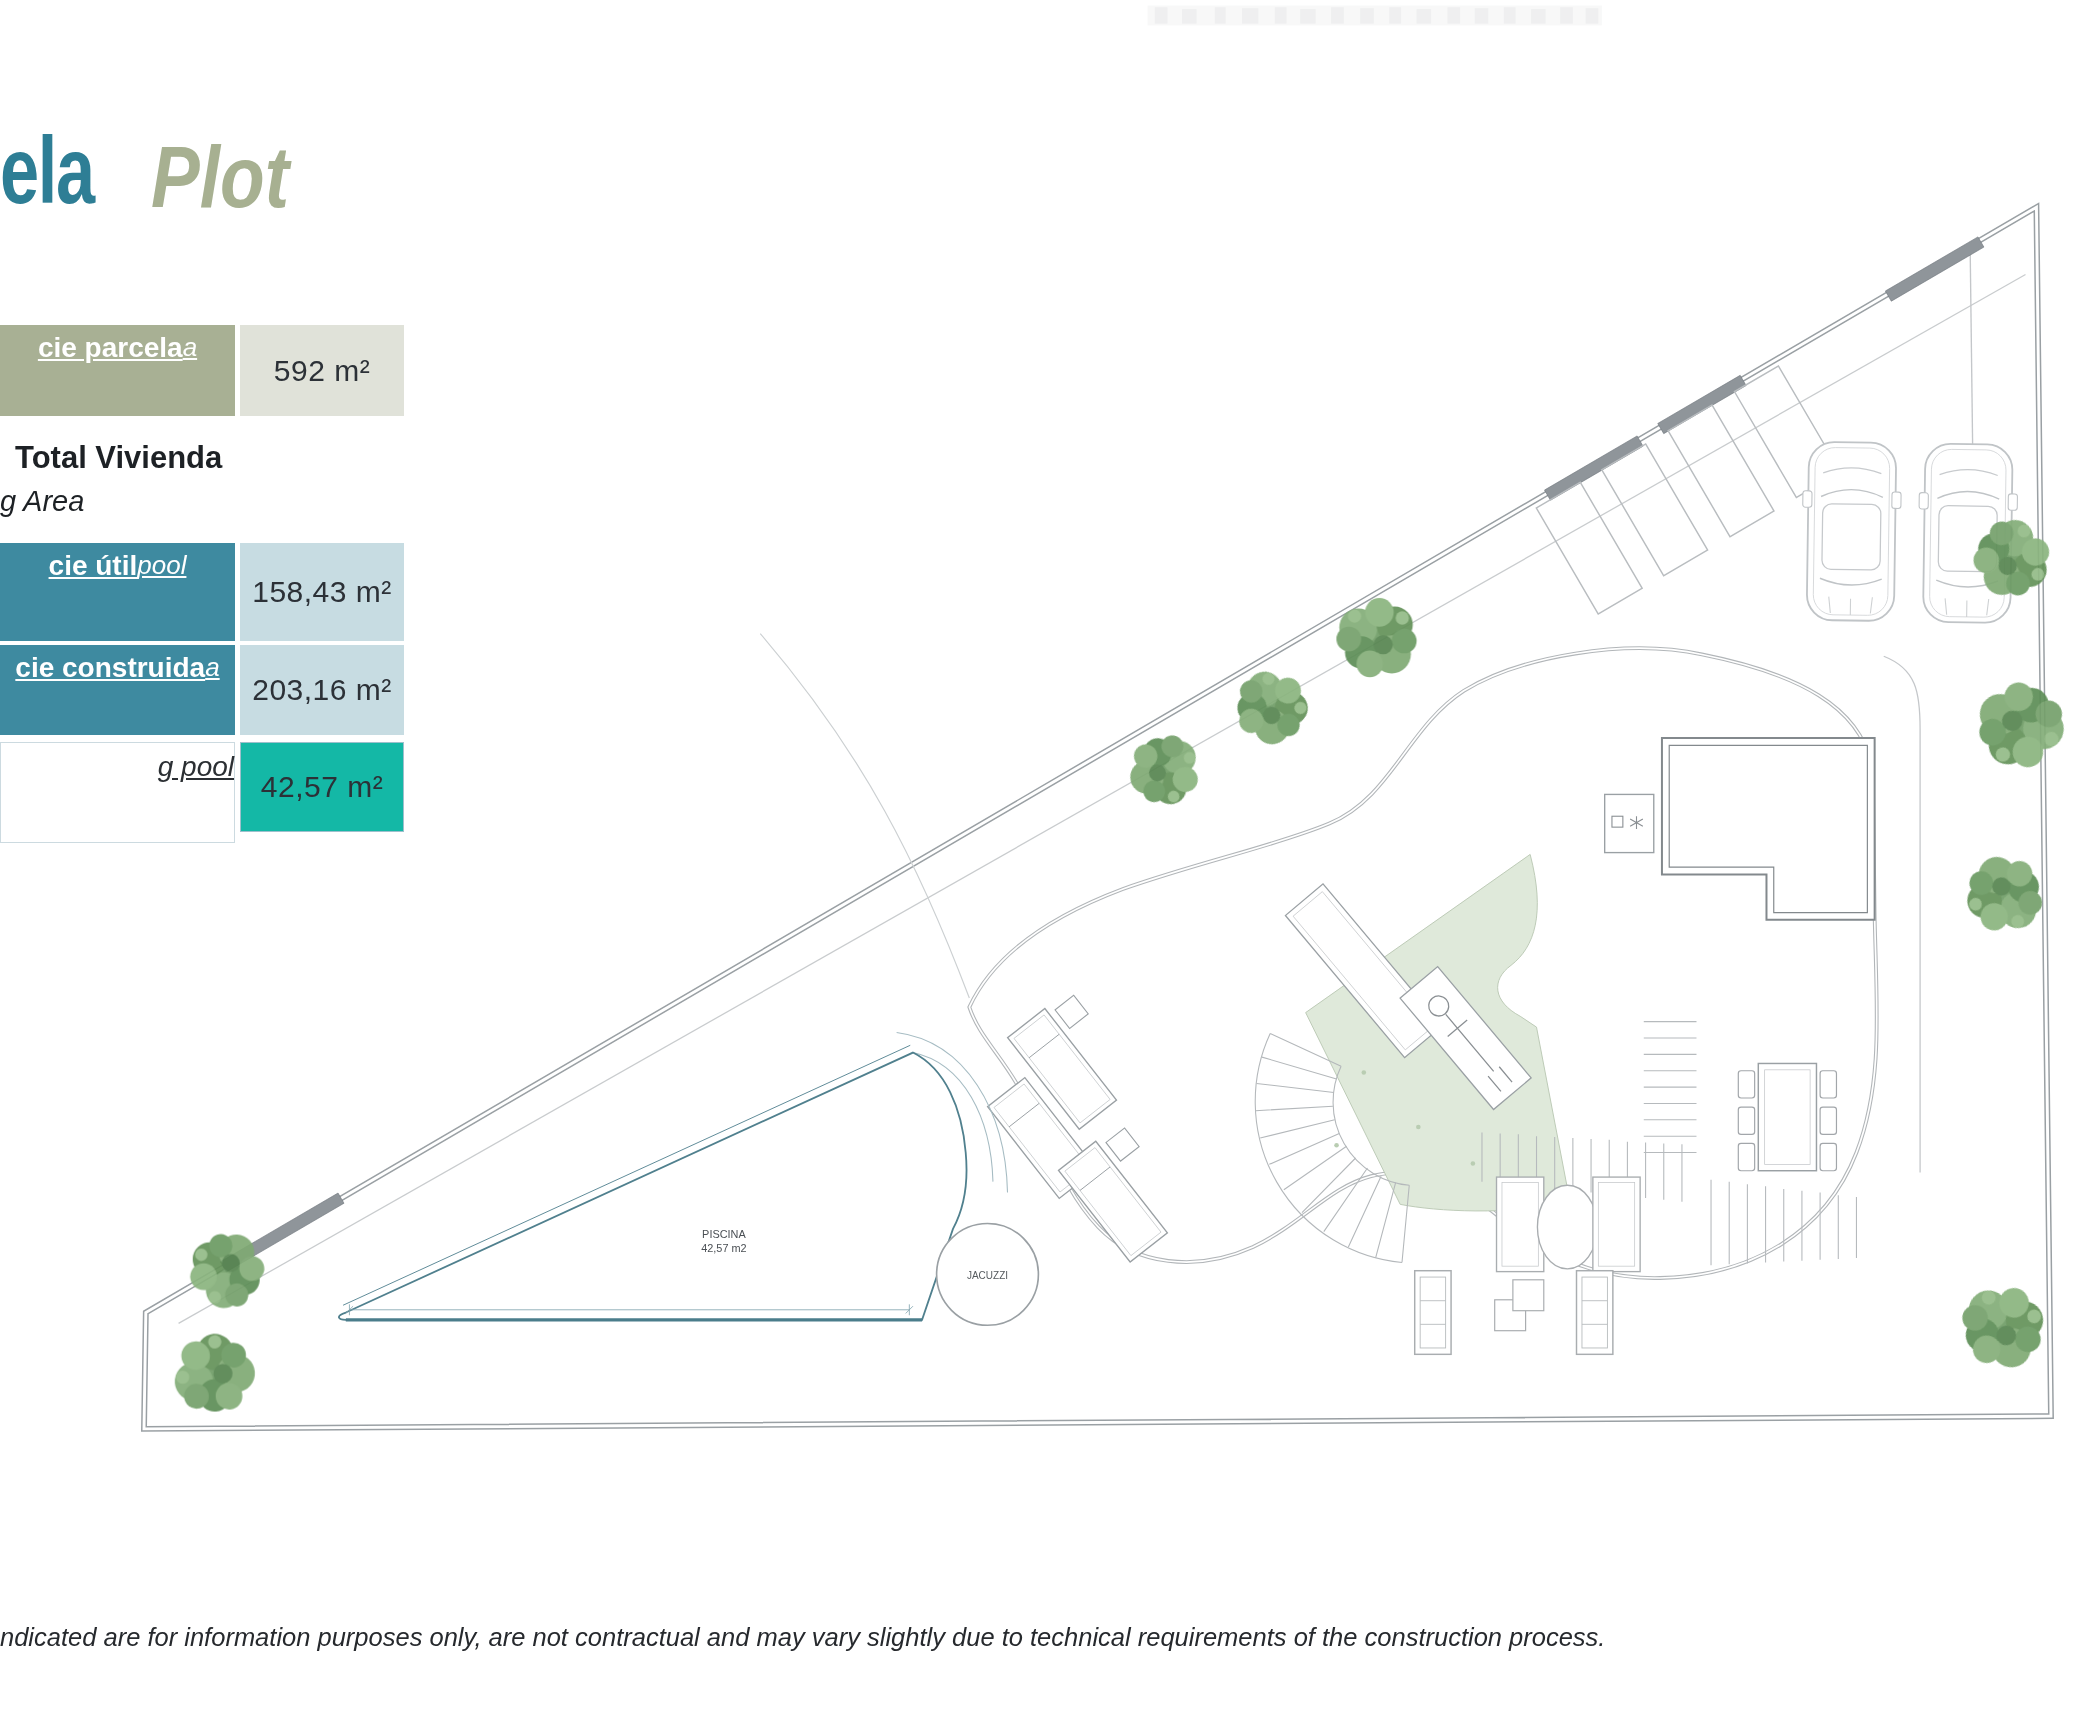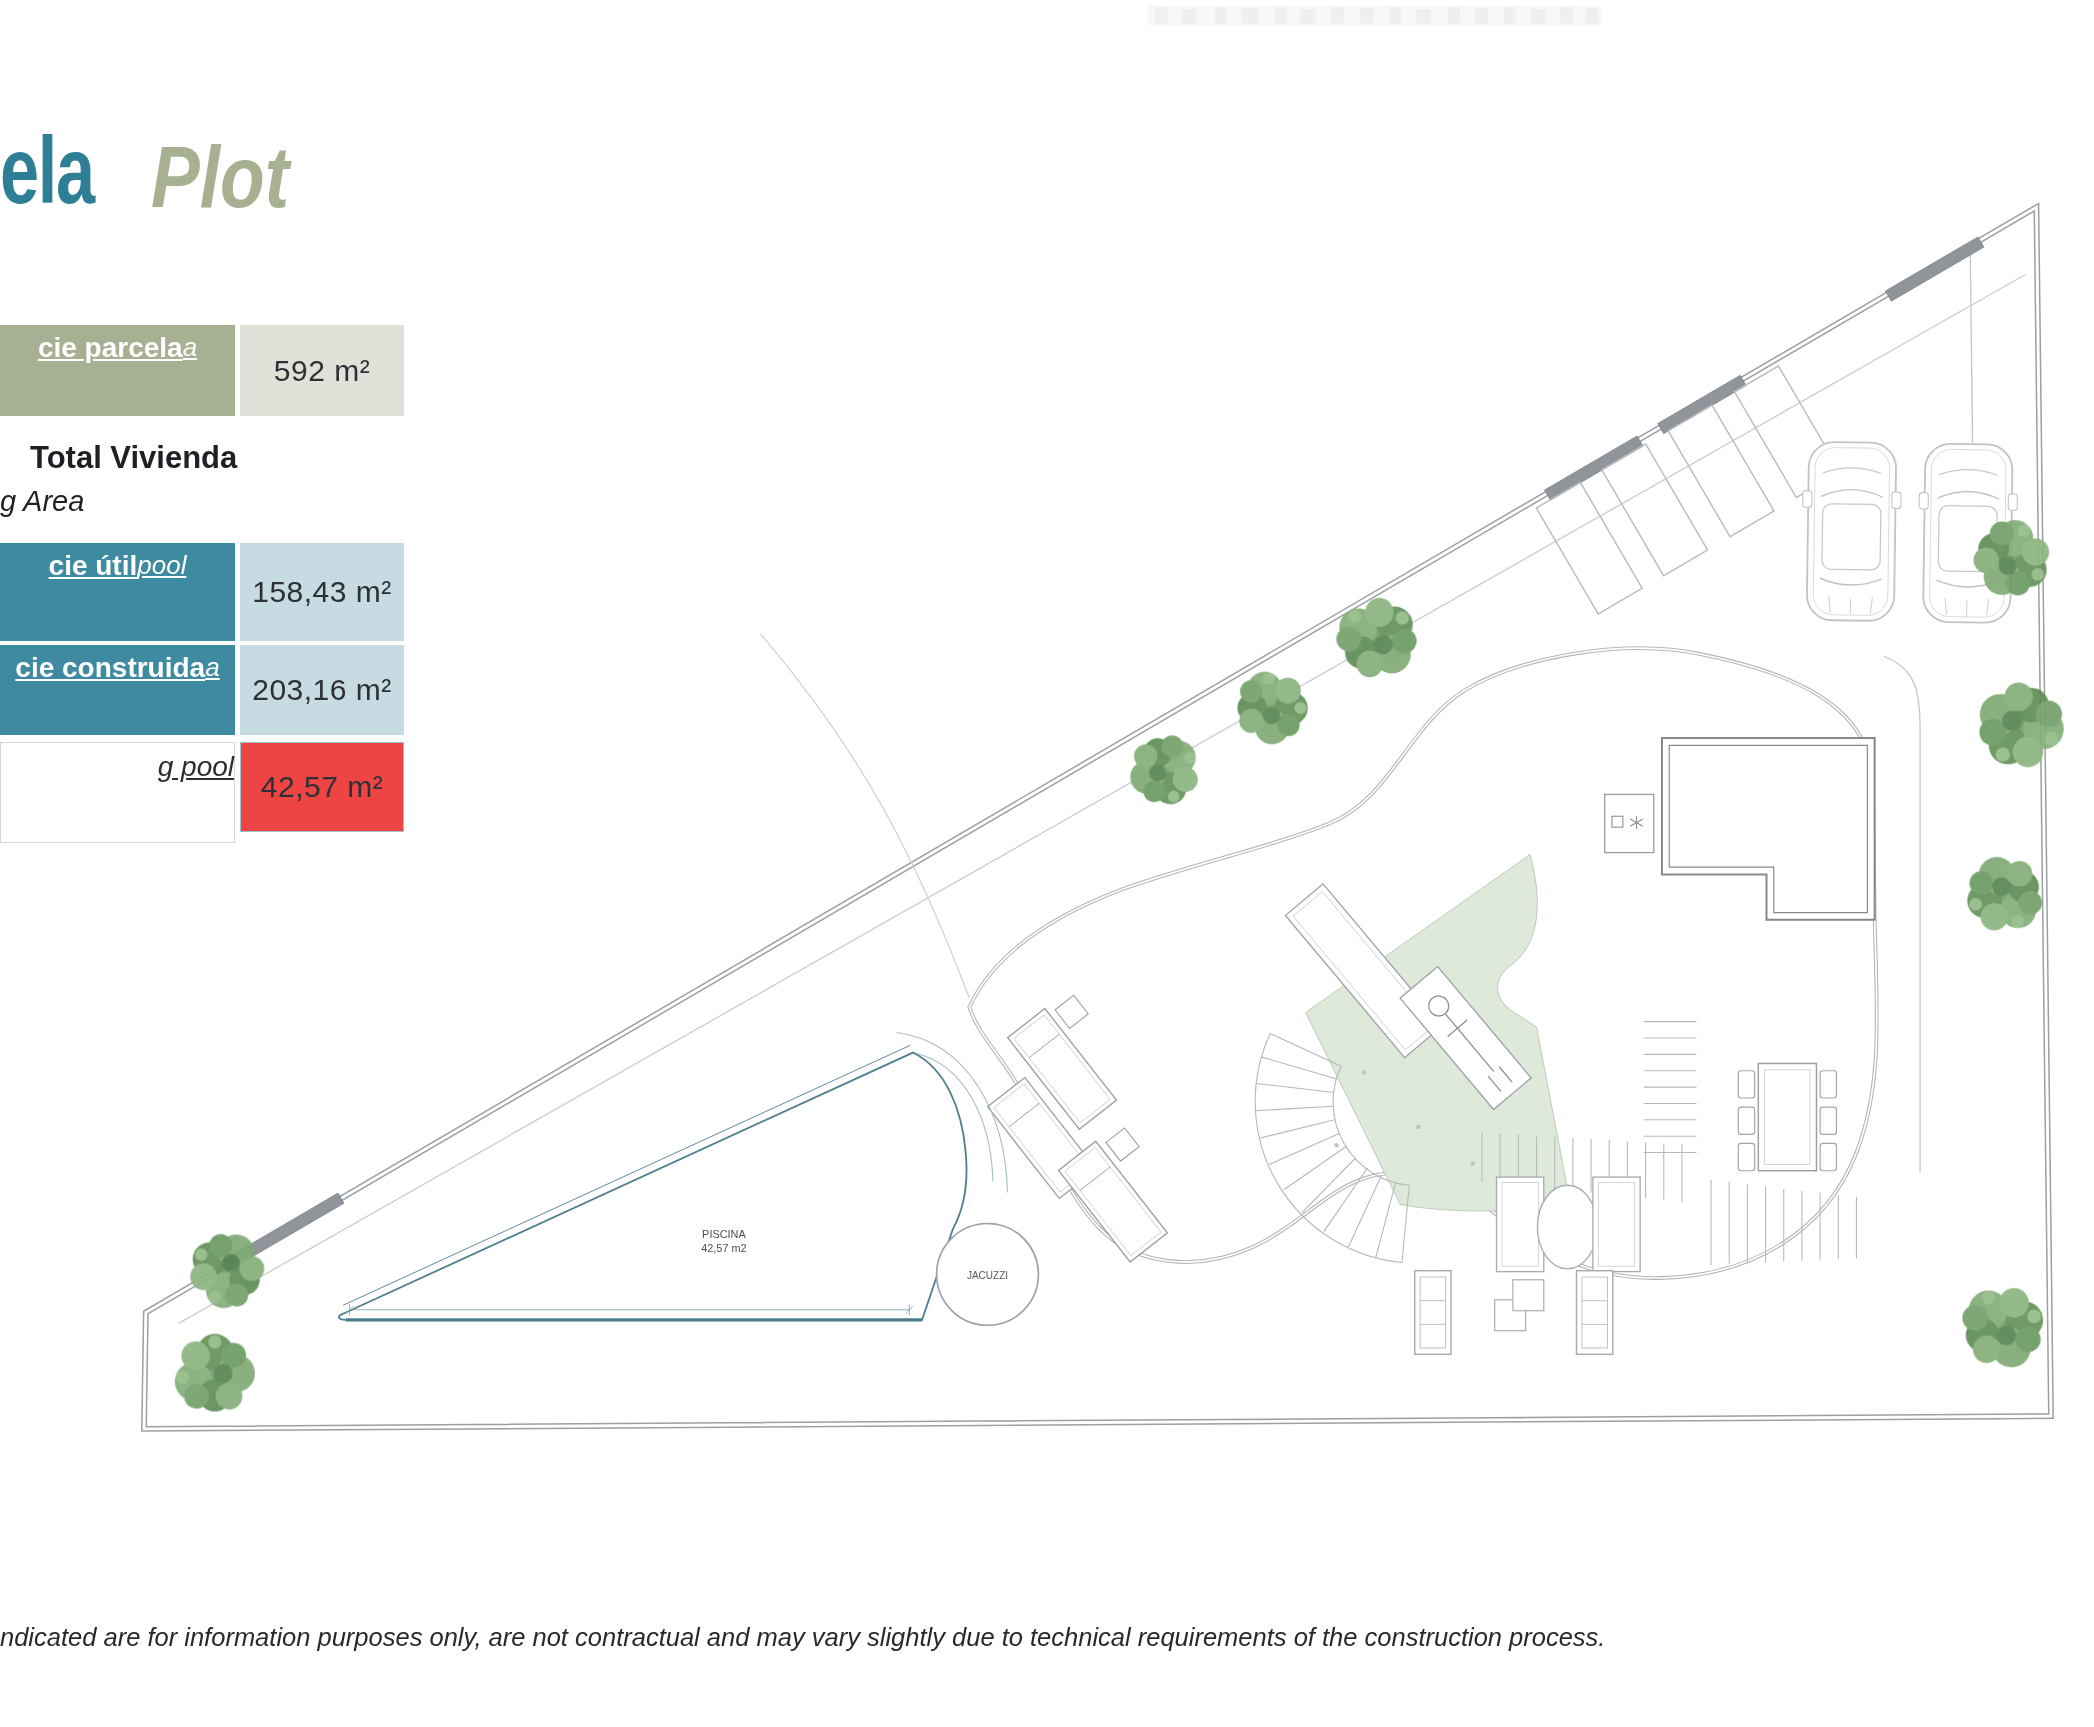--- a/index.html
+++ b/index.html
@@ -30,28 +30,28 @@
   .lbl .l2{font-style:italic;font-size:26px;line-height:1.2;}
   .val{
     left:240px;width:164px;display:flex;align-items:center;justify-content:center;
     font-size:30px;color:#2c3137;letter-spacing:0.5px;
   }
   .g-bg{background:#a8b094;}
   .g-val{background:#e0e2d9;}
   .t-bg{background:#3e8aa0;}
   .t-val{background:#c7dce2;}
   .sec{position:absolute;left:0;color:#1d2125;}
-  .sec .s1{font-weight:bold;font-size:31px;padding-left:30px;}
+  .sec .s1{font-weight:bold;font-size:31px;padding-left:15px;}
   .sec .s2{font-style:italic;font-size:29px;margin-top:9px;}
   .pool-lbl{
     border:1.8px solid #ccdae0;background:#ffffff;color:#2b2f33;
     justify-content:flex-end;padding-bottom:11px;
   }
   .pool-lbl .l2{font-style:italic;font-size:28px;color:#2b2f33;}
-  .pool-val{border:1.8px solid #9dc0cc;background:#ef4444;}
+  .pool-val{border:1.8px solid #9dc0cc;background:#14b8a6;}
   
   .disc{position:absolute;left:0;top:1607px;width:2095px;color:#16191c;white-space:nowrap;}
   .disc .d1{font-weight:bold;font-size:27px;letter-spacing:0.2px;}
   .disc .d2{font-style:italic;font-size:25.5px;margin-top:16.4px;color:#26292d;}
   
   #plan{position:absolute;left:0;top:0;}
   text{font-family:"Liberation Sans", sans-serif;}
 </style>
 </head>
 <body>

